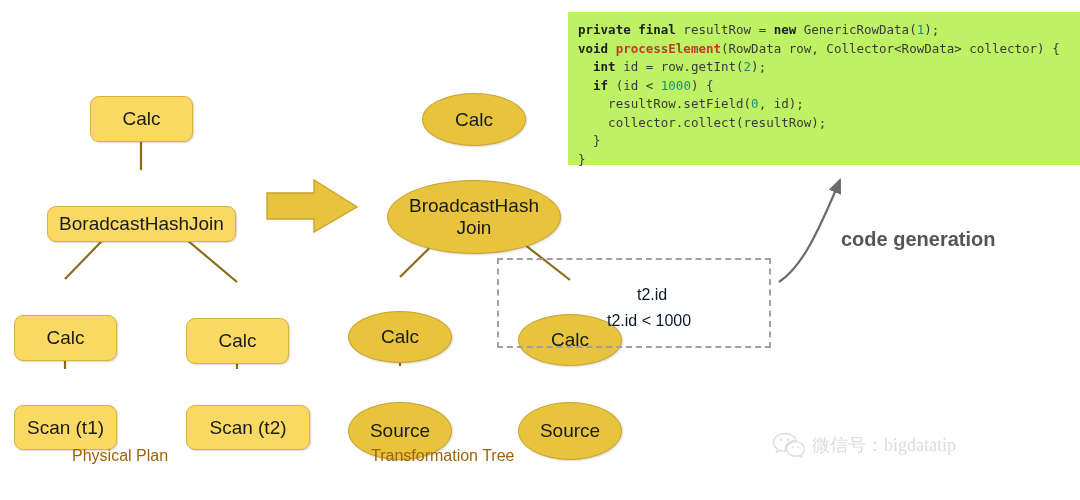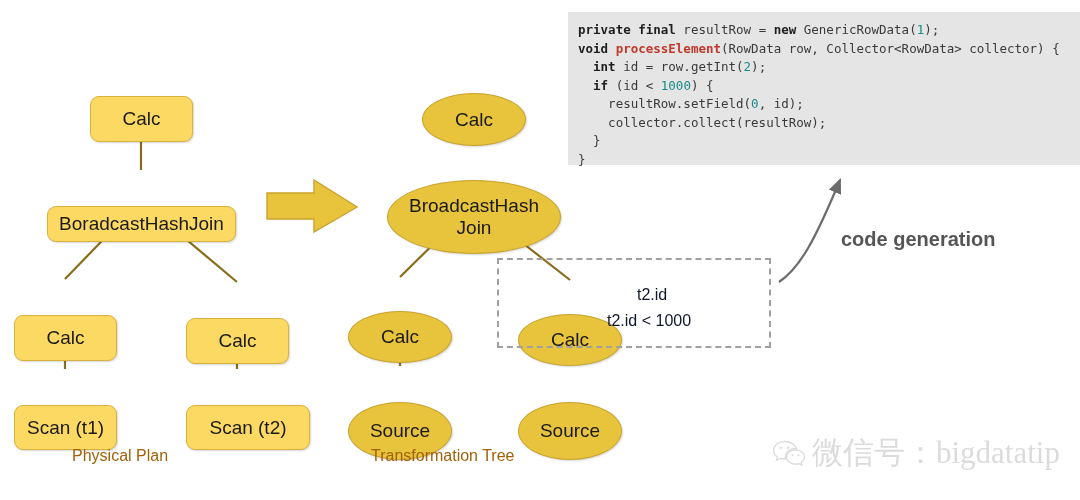--- a/index.html
+++ b/index.html
@@ -8,21 +8,21 @@
     background:#ffffff;
     font-family:"Liberation Sans", sans-serif;
     overflow:hidden;
     position:relative;
   }
   #stage { position:absolute; left:0; top:0; width:1080px; height:500px; }
 
   
   .code-panel{
     position:absolute; left:568px; top:12px; width:512px; height:153px;
-    background:#e5e5e5;
+    background:#bef264;
     box-sizing:border-box;
     padding:9px 0 0 10px;
   }
   .code-panel pre{
     margin:0;
     font-family:"DejaVu Sans Mono","Liberation Mono",monospace;
     font-size:12.5px;
     line-height:18.5px;
     color:#3a3a3a;
     white-space:pre;
@@ -87,21 +87,21 @@
     line-height:26px;
   }
 
   
   .watermark{
     position:absolute; left:772px; top:432px;
     display:flex; align-items:center; gap:6px;
     opacity:0.30;
   }
   .wm-text{
-    font-size:31px;
+    font-size:18px;
     color:#8a8a8a;
     font-family:"Liberation Serif", serif;
     white-space:nowrap;
     text-align:right;
   }
   svg.overlay{ position:absolute; left:0; top:0; width:1080px; height:500px; pointer-events:none; }
 </style>
 </head>
 <body>
 

